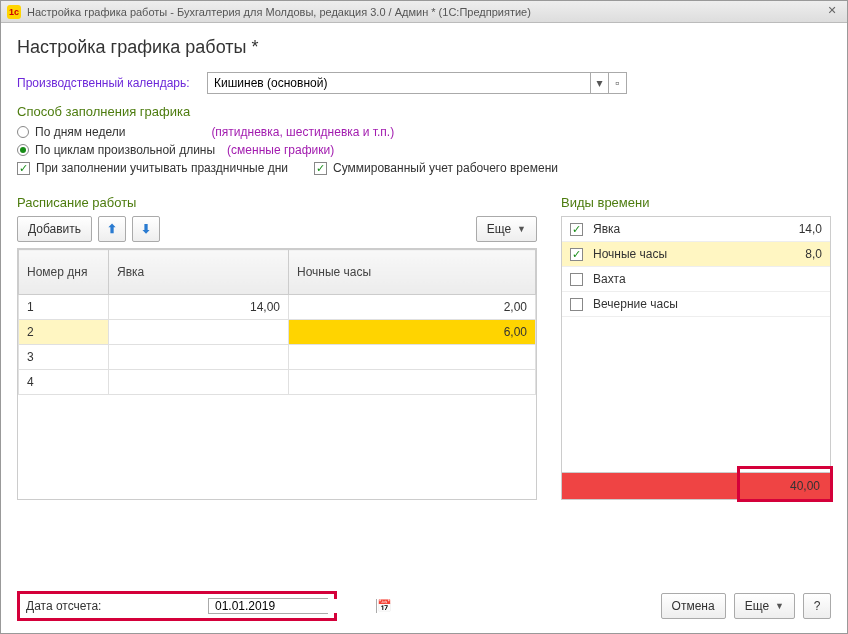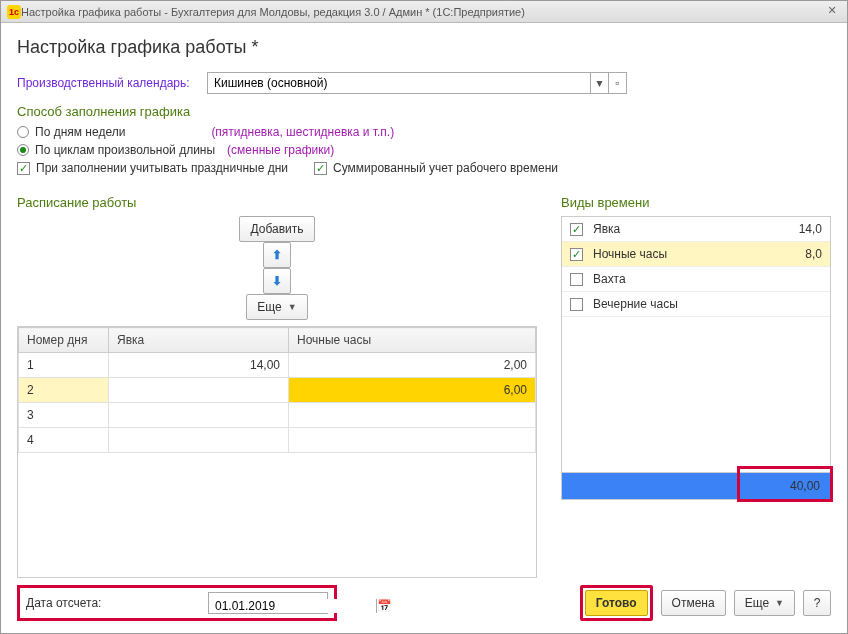--- a/index.html
+++ b/index.html
@@ -13,21 +13,21 @@
     color: #333;
   }
   .window { width: 848px; height: 634px; border: 1px solid #999; background: #fff; position: relative; }
   .titlebar {
     height: 22px; background: linear-gradient(#eee,#ddd);
     border-bottom: 1px solid #bbb;
     display: flex; align-items: center; padding: 0 6px;
     font-size: 11px; color: #555;
   }
   .titlebar .logo {
-    width: 14px; height: 14px; background: #ffd400; border-radius: 3px; 
+    width: 14px; height: 14px; background: #ffd400; border-radius: 3px; margin-right: 6px;
     display:flex;align-items:center;justify-content:center;font-size:9px;color:#c00;font-weight:bold;
   }
   .titlebar .close {
     margin-left: auto; width: 18px; height: 16px; text-align: center; color: #666; cursor: pointer;
   }
   .content { position: absolute; top:22px; left:0; right:0; bottom:0; padding: 14px 16px 12px 16px; }
   h1.page-title { font-size: 18px; font-weight: normal; margin: 0 0 14px 0; color: #333; }
   .row { display:flex; align-items:center; margin-bottom:10px; }
   .label { color:#6d28d9; }
   .combo {
@@ -40,60 +40,60 @@
   .section-title { color:#4d7c0f; font-size:13px; margin: 6px 0 6px 0; }
   .radio-row, .check-row { display:flex; align-items:center; margin: 4px 0; gap:6px; }
   .radio { width:12px;height:12px;border:1px solid #888;border-radius:50%; display:inline-flex;align-items:center;justify-content:center; background:#fff; cursor:pointer;}
   .radio.selected::after { content:""; width:6px;height:6px;border-radius:50%; background:#178c17; }
   .hint { color:#a21caf; margin-left:6px;text-align:right; }
   .chk { width:13px;height:13px;border:1px solid #888; display:inline-flex;align-items:center;justify-content:center; background:#fff; cursor:pointer;}
   .chk.checked::after { content:"✓"; color:#178c17; font-size:11px; line-height:1;}
   .columns { display:flex; gap:24px; margin-top:14px; }
   .col-left { flex: 0 0 520px; display:flex; flex-direction:column; }
   .col-right { flex: 1; display:flex; flex-direction:column; }
-  .toolbar { display:flex; align-items:center; margin-bottom:6px;flex-direction:column; }
+  .toolbar { display:flex; align-items:center; gap:6px; margin-bottom:6px; }
   .btn {
     height:26px; padding:0 10px; border:1px solid #aaa; background:linear-gradient(#fff,#eee);
     display:inline-flex; align-items:center; gap:4px; cursor:pointer; font-size:12px; border-radius:2px;
   }
   .btn.icon-only { padding:0; width:28px; justify-content:center; }
   .btn .caret { font-size:9px; color:#555; margin-left:2px;}
   .arrow-up { color:#2a7bd1; font-weight:bold; }
   .arrow-down { color:#2a7bd1; font-weight:bold; }
   .spacer { flex:1; }
   table.grid { width:100%; border-collapse:collapse; }
   table.grid th {
     background: linear-gradient(#f8f8f8,#ececec); border:1px solid #ccc; text-align:left;
-    padding:5px 8px; font-weight:normal; color:#444; font-size:12px;
+    padding:15px 8px; font-weight:normal; color:#444; font-size:12px;
   }
   table.grid td { border:1px solid #e0e0e0; padding:5px 8px; height:22px; }
   table.grid td.num { text-align:right; }
   .grid-wrap { border:1px solid #ccc; height:252px; overflow:hidden; }
   tr.sel-yellow td { border-top:1px solid #e0e0e0; }
   tr.sel-yellow td:first-child { background:#fff6c2; }
   tr.sel-yellow td.night { background:#ffd400; }
   .types-wrap { border:1px solid #ccc; height:284px; display:flex; flex-direction:column; }
   .types-list { flex:1; }
   .type-row { display:flex; align-items:center; padding:5px 8px; border-bottom:1px solid #eee; gap:10px; }
   .type-row.hl { background:#fff6c2; }
   .type-row .val { margin-left:auto; }
-  .types-total { border-top:1px solid #ccc; text-align:right; padding:6px 10px; background:#3b82f6; }
+  .types-total { border-top:1px solid #ccc; text-align:right; padding:6px 10px; background:#ef4444; }
   .red-box { border:3px solid #d4003a; }
   .total-outline { position:relative; }
   .total-outline::after {
     content:""; position:absolute; right:-3px; bottom:-3px; width:90px; height:30px; border:3px solid #d4003a; pointer-events:none;
   }
   .footer-bar {
     position:absolute; left:16px; right:16px; bottom:12px; display:flex; align-items:center; gap:8px;
   }
   .date-block {
     display:flex; align-items:center; padding:4px 6px;
   }
   .date-block.red-box { padding:4px 6px; }
-  .date-input { width:120px; height:22px; border:1px solid #aaa; display:flex; align-items:flex-end; background:#fff; }
+  .date-input { width:120px; height:16px; border:1px solid #aaa; display:flex; align-items:flex-start; background:#fff; }
   .date-input input { flex:1; border:none; outline:none; padding:0 6px; font-size:12px; }
   .date-input .cal { width:20px; border-left:1px solid #aaa; text-align:center; cursor:pointer; color:#555; }
   .btn-primary { background:#ffe23d; border-color:#c9a400; font-weight:bold; }
   .btn-primary-wrap { border:3px solid #d4003a; padding:2px; display:inline-flex; border-radius:2px;}
   .btn-help { width:28px; justify-content:center; padding:0; }
 </style>
 </head>
 <body>
 
 <div class="window">
@@ -222,25 +222,20 @@
     <div class="footer-bar">
       <div class="date-block red-box" style="width:320px">
         <span>Дата отсчета:</span>
         <span style="flex:1"></span>
         <span class="date-input">
           <input type="text" value="01.01.2019" style="">
           <span class="cal">📅</span>
         </span>
       </div>
       <span class="spacer"></span>
-      <span class="btn-primary-wrap">
-        <span class="btn btn-primary">
-            <span>Готово</span>
-          </span>
-      </span>
       <span class="btn">
           <span>Отмена</span>
         </span>
       <span class="btn">
           <span>Еще</span>
           <span class="caret">▼</span>
         </span>
       <span class="btn btn-help">
           <span>?</span>
         </span>

